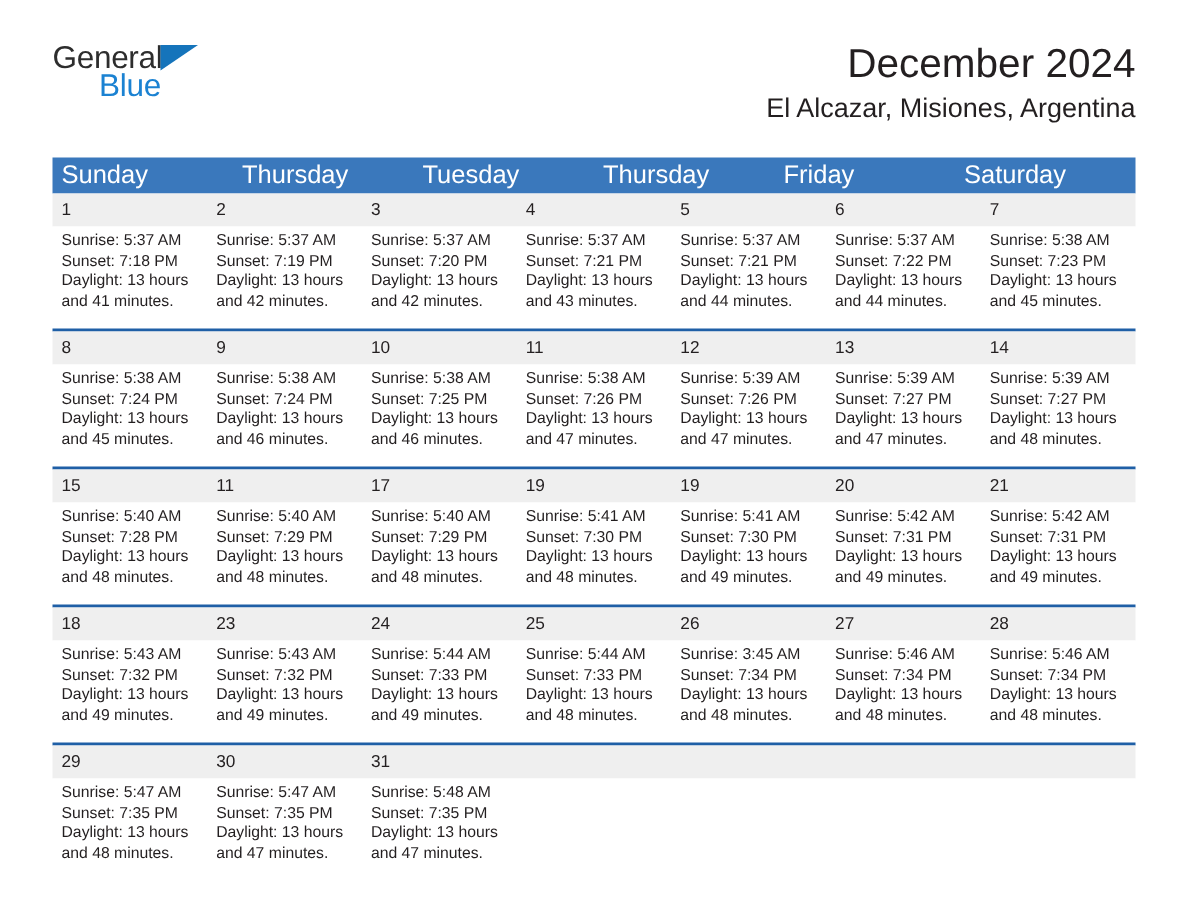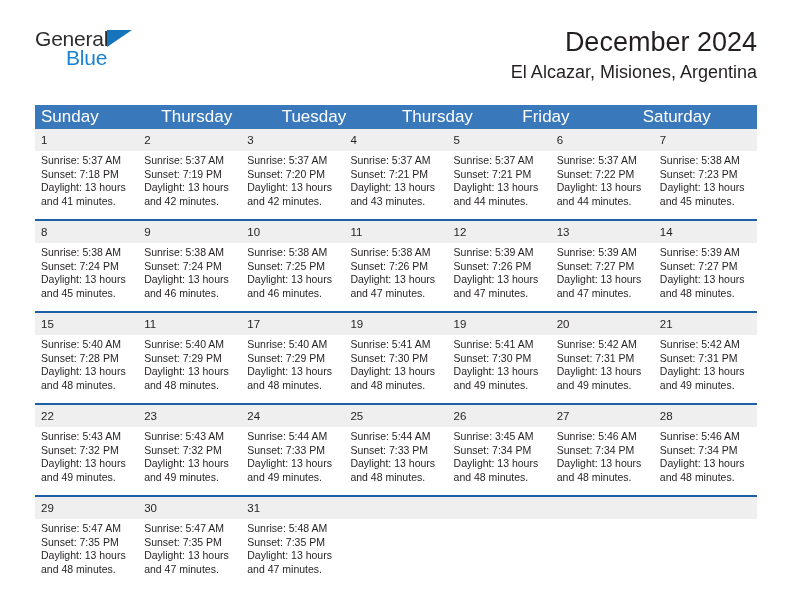--- a/index.html
+++ b/index.html
@@ -325,21 +325,21 @@
             <div class="cell">
               <div class="ln">Sunrise: 5:42 AM</div>
               <div class="ln">Sunset: 7:31 PM</div>
               <div class="ln">Daylight: 13 hours</div>
               <div class="ln">and 49 minutes.</div>
             </div>
           </div>
         </div>
         <div class="week">
           <div class="week-numbers">
-            <div class="daynum">22</div>
+            <div class="daynum">18</div>
             <div class="daynum">23</div>
             <div class="daynum">24</div>
             <div class="daynum">25</div>
             <div class="daynum">26</div>
             <div class="daynum">27</div>
             <div class="daynum">28</div>
           </div>
           <div class="week-body">
             <div class="cell">
               <div class="ln">Sunrise: 5:43 AM</div>

